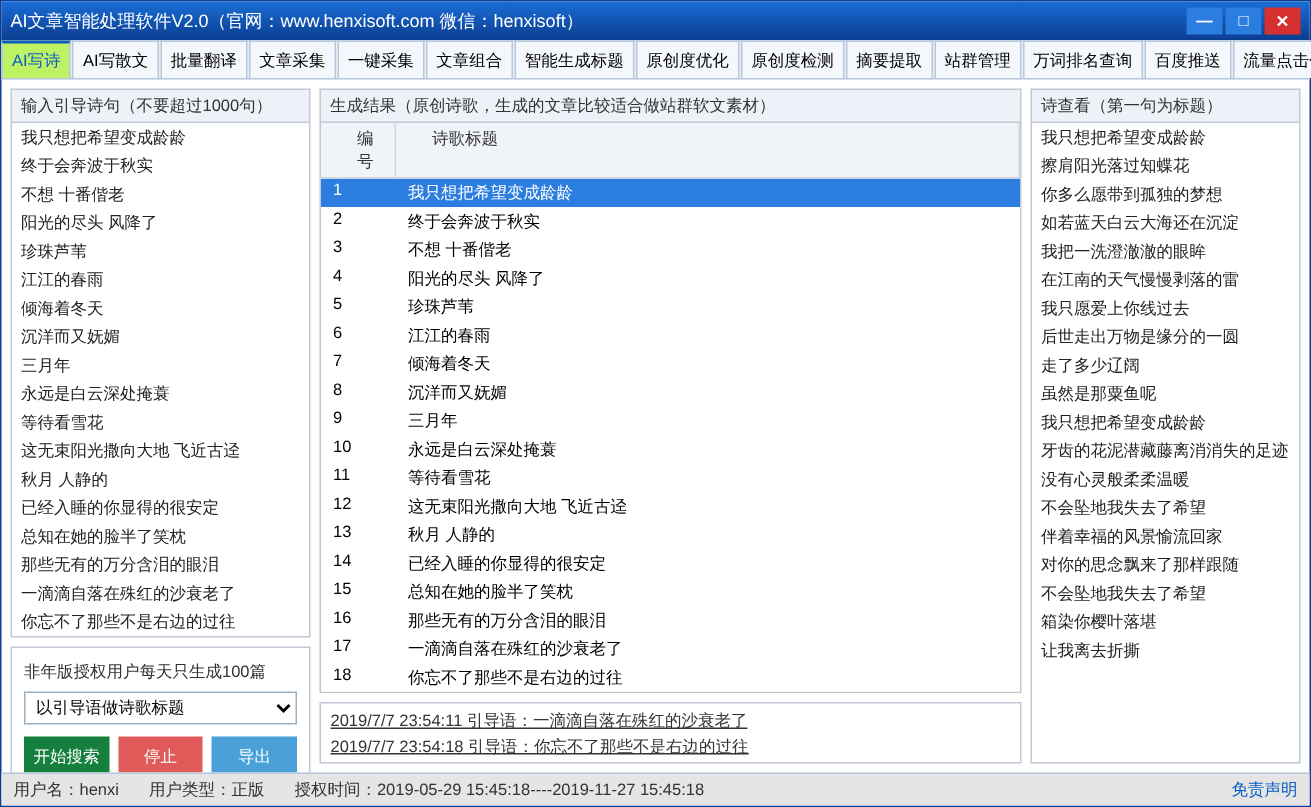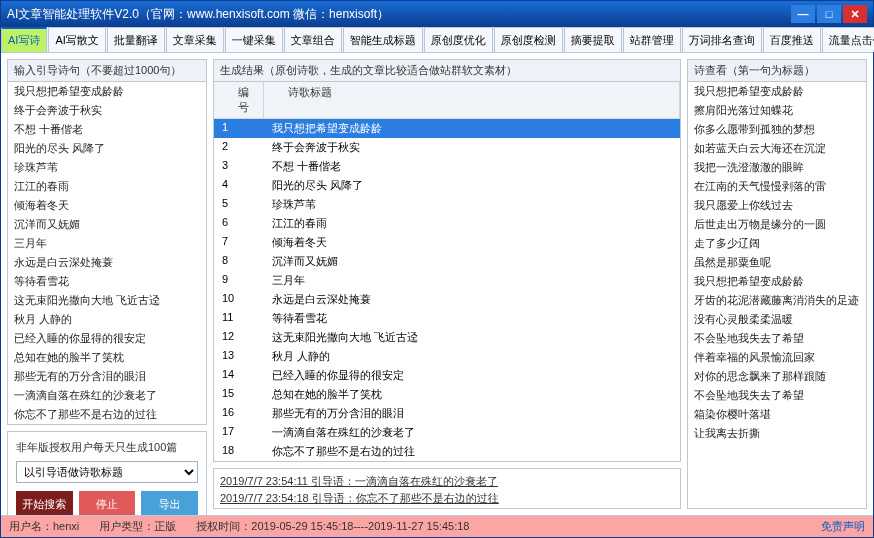--- a/index.html
+++ b/index.html
@@ -29,26 +29,26 @@
 .row { display: flex; }
 .row.selected { background: #2b7de0; color: #fff; }
 .td { padding: 2px 8px; font-size: 11px; }
 .td.num { width: 50px; }
 .td.title-col { flex: 1; white-space: nowrap; overflow: hidden; }
 .controls { border: 1px solid #c0c8d4; padding: 8px; font-size: 11px; }
 .controls .note { color: #333; margin-bottom: 6px; }
 .select { width: 100%; padding: 3px; border: 1px solid #a0b0c4; background: #fff; font-size: 11px; margin-bottom: 8px; }
 .btn-row { display: flex; gap: 6px; }
 .action-btn { flex: 1; padding: 6px 4px; color: #fff; border: none; cursor: pointer; font-size: 11px; }
-.btn-search { background: #7f1d1d; }
+.btn-search { background: #15803d; }
 .btn-stop { background: #e05a5a; }
 .btn-export { background: #4aa0d8; }
 .log { border: 1px solid #c0c8d4; background: #fff; padding: 4px 6px; font-size: 11px; color: #333; height: 70px; overflow-y: auto; }
 .log-line { line-height: 1.5; text-decoration: underline; }
-.statusbar { background: #fca5a5; border-top: 1px solid #b8c8dc; height: 22px; display: flex; align-items: center; padding: 0 8px; font-size: 11px; color: #333; gap: 20px; }
+.statusbar { background: #e5e5e5; border-top: 1px solid #b8c8dc; height: 22px; display: flex; align-items: center; padding: 0 8px; font-size: 11px; color: #333; gap: 20px; }
 .statusbar .disclaimer { margin-left: auto; color: #0a5dc2; cursor: pointer; }
 .right .list { height: 100%; }
 .topbox { flex: 1; }
 </style>
 </head>
 <body>
 
 <div class="window">
   <div class="titlebar">
     <span class="title">AI文章智能处理软件V2.0（官网：www.henxisoft.com  微信：henxisoft）</span>

